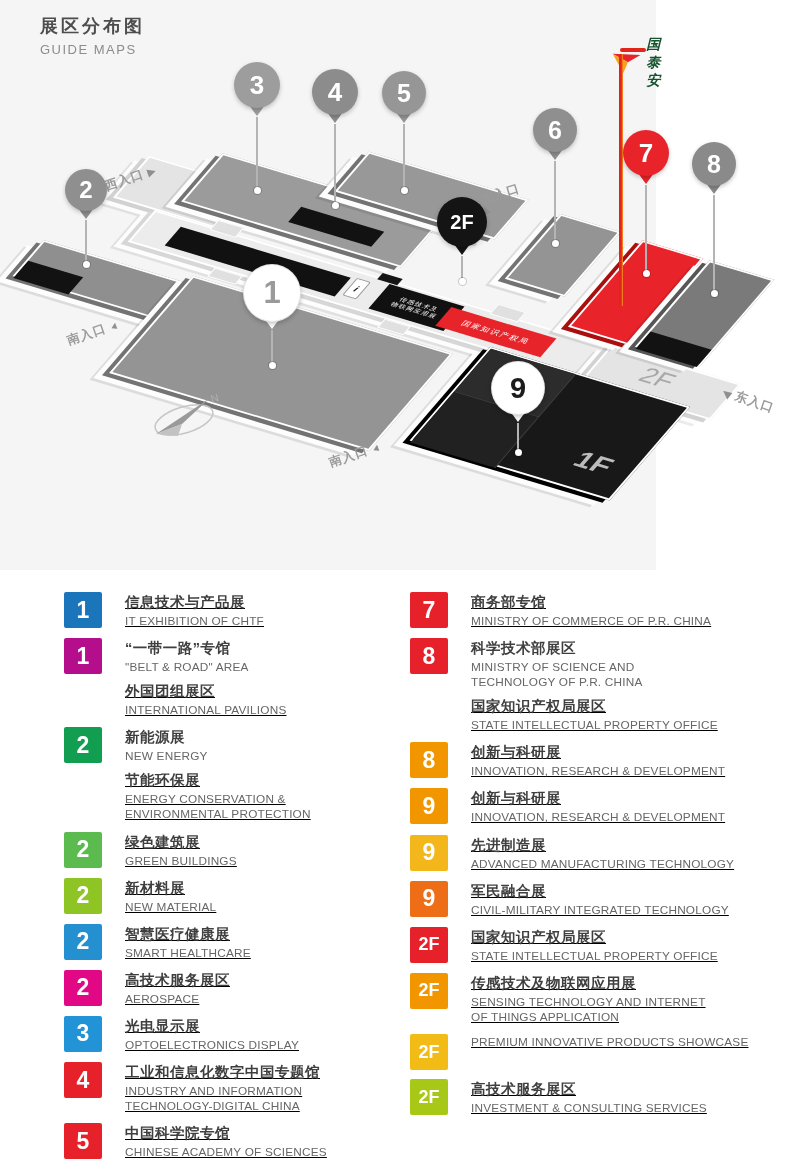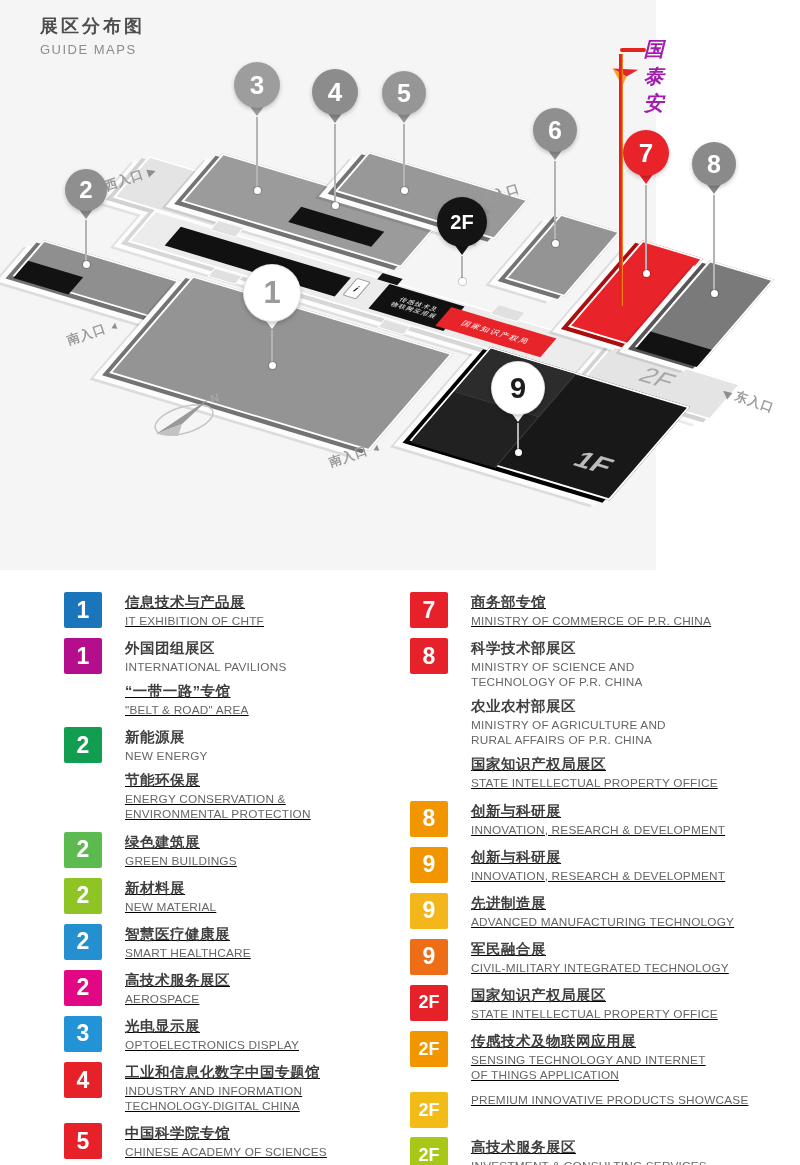--- a/index.html
+++ b/index.html
@@ -6,21 +6,21 @@
   body { font-family:"Liberation Sans", sans-serif; background:#fff; }
   .page { position:relative; width:800px; height:1165px; overflow:hidden; background:#fff; }
 
   
   .map-section { position:absolute; left:0; top:0; width:656px; height:570px; background:#f5f5f6; }
   .hdr { position:absolute; left:40px; top:14px; }
   .t-zh { font-size:18px; font-weight:bold; color:#4d4d4d; letter-spacing:3px; }
   .t-en { font-size:13px; color:#8c8c8c; letter-spacing:1.5px; margin-top:4px; }
 
   .logo { position:absolute; left:612px; top:36px; display:flex; align-items:center; gap:5px; }
-  .logo-text { font-size:20px; font-weight:900; font-style:italic; color:#a21caf; letter-spacing:1px; }
+  .logo-text { font-size:14px; font-weight:900; font-style:italic; color:#14532d; letter-spacing:1px; }
 
   .ptr-v { position:absolute; left:619px; top:54px; width:4px; height:252px;
            background:linear-gradient(to right,#e2251c 55%, #f59b1d); z-index:24; }
   .ptr-h { position:absolute; left:620px; top:48px; width:26px; height:4px; background:#e2251c; border-radius:2px; z-index:24; }
 
   
   .iso { position:absolute; left:155px; top:210px; width:0; height:0;
          transform:matrix(1,0.3,-0.62,0.72,0,0); transform-origin:0 0; z-index:8; }
   .iso > div { position:absolute; }
   .hall, .spine, .wing { border:2px solid #fff; }
@@ -244,26 +244,26 @@
             <div class="lgroup">
               <div class="zh">信息技术与产品展</div>
               <div class="en">IT EXHIBITION OF CHTF</div>
             </div>
           </div>
         </div>
         <div class="lrow">
           <div class="badge" style="background: rgb(181, 14, 140);">1</div>
           <div class="lbody">
             <div class="lgroup">
+              <div class="zh">“一带一路”专馆</div>
+              <div class="en">"BELT &amp; ROAD" AREA</div>
+            </div>
+            <div class="lgroup">
               <div class="zh">外国团组展区</div>
               <div class="en">INTERNATIONAL PAVILIONS</div>
-            </div>
-            <div class="lgroup">
-              <div class="zh">“一带一路”专馆</div>
-              <div class="en">"BELT &amp; ROAD" AREA</div>
             </div>
           </div>
         </div>
         <div class="lrow">
           <div class="badge" style="background: rgb(18, 158, 80);">2</div>
           <div class="lbody">
             <div class="lgroup">
               <div class="zh">新能源展</div>
               <div class="en">NEW ENERGY</div>
             </div>
@@ -351,25 +351,20 @@
         </div>
         <div class="lrow">
           <div class="badge" style="background: rgb(230, 33, 41);">8</div>
           <div class="lbody">
             <div class="lgroup">
               <div class="zh">科学技术部展区</div>
               <div class="en">MINISTRY OF SCIENCE AND</div>
               <div class="en">TECHNOLOGY OF P.R. CHINA</div>
             </div>
             <div class="lgroup">
-              <div class="zh">农业农村部展区</div>
-              <div class="en">MINISTRY OF AGRICULTURE AND</div>
-              <div class="en">RURAL AFFAIRS OF P.R. CHINA</div>
-            </div>
-            <div class="lgroup">
               <div class="zh">国家知识产权局展区</div>
               <div class="en">STATE INTELLECTUAL PROPERTY OFFICE</div>
             </div>
           </div>
         </div>
         <div class="lrow">
           <div class="badge" style="background: rgb(242, 150, 0);">8</div>
           <div class="lbody">
             <div class="lgroup">
               <div class="zh">创新与科研展</div>

